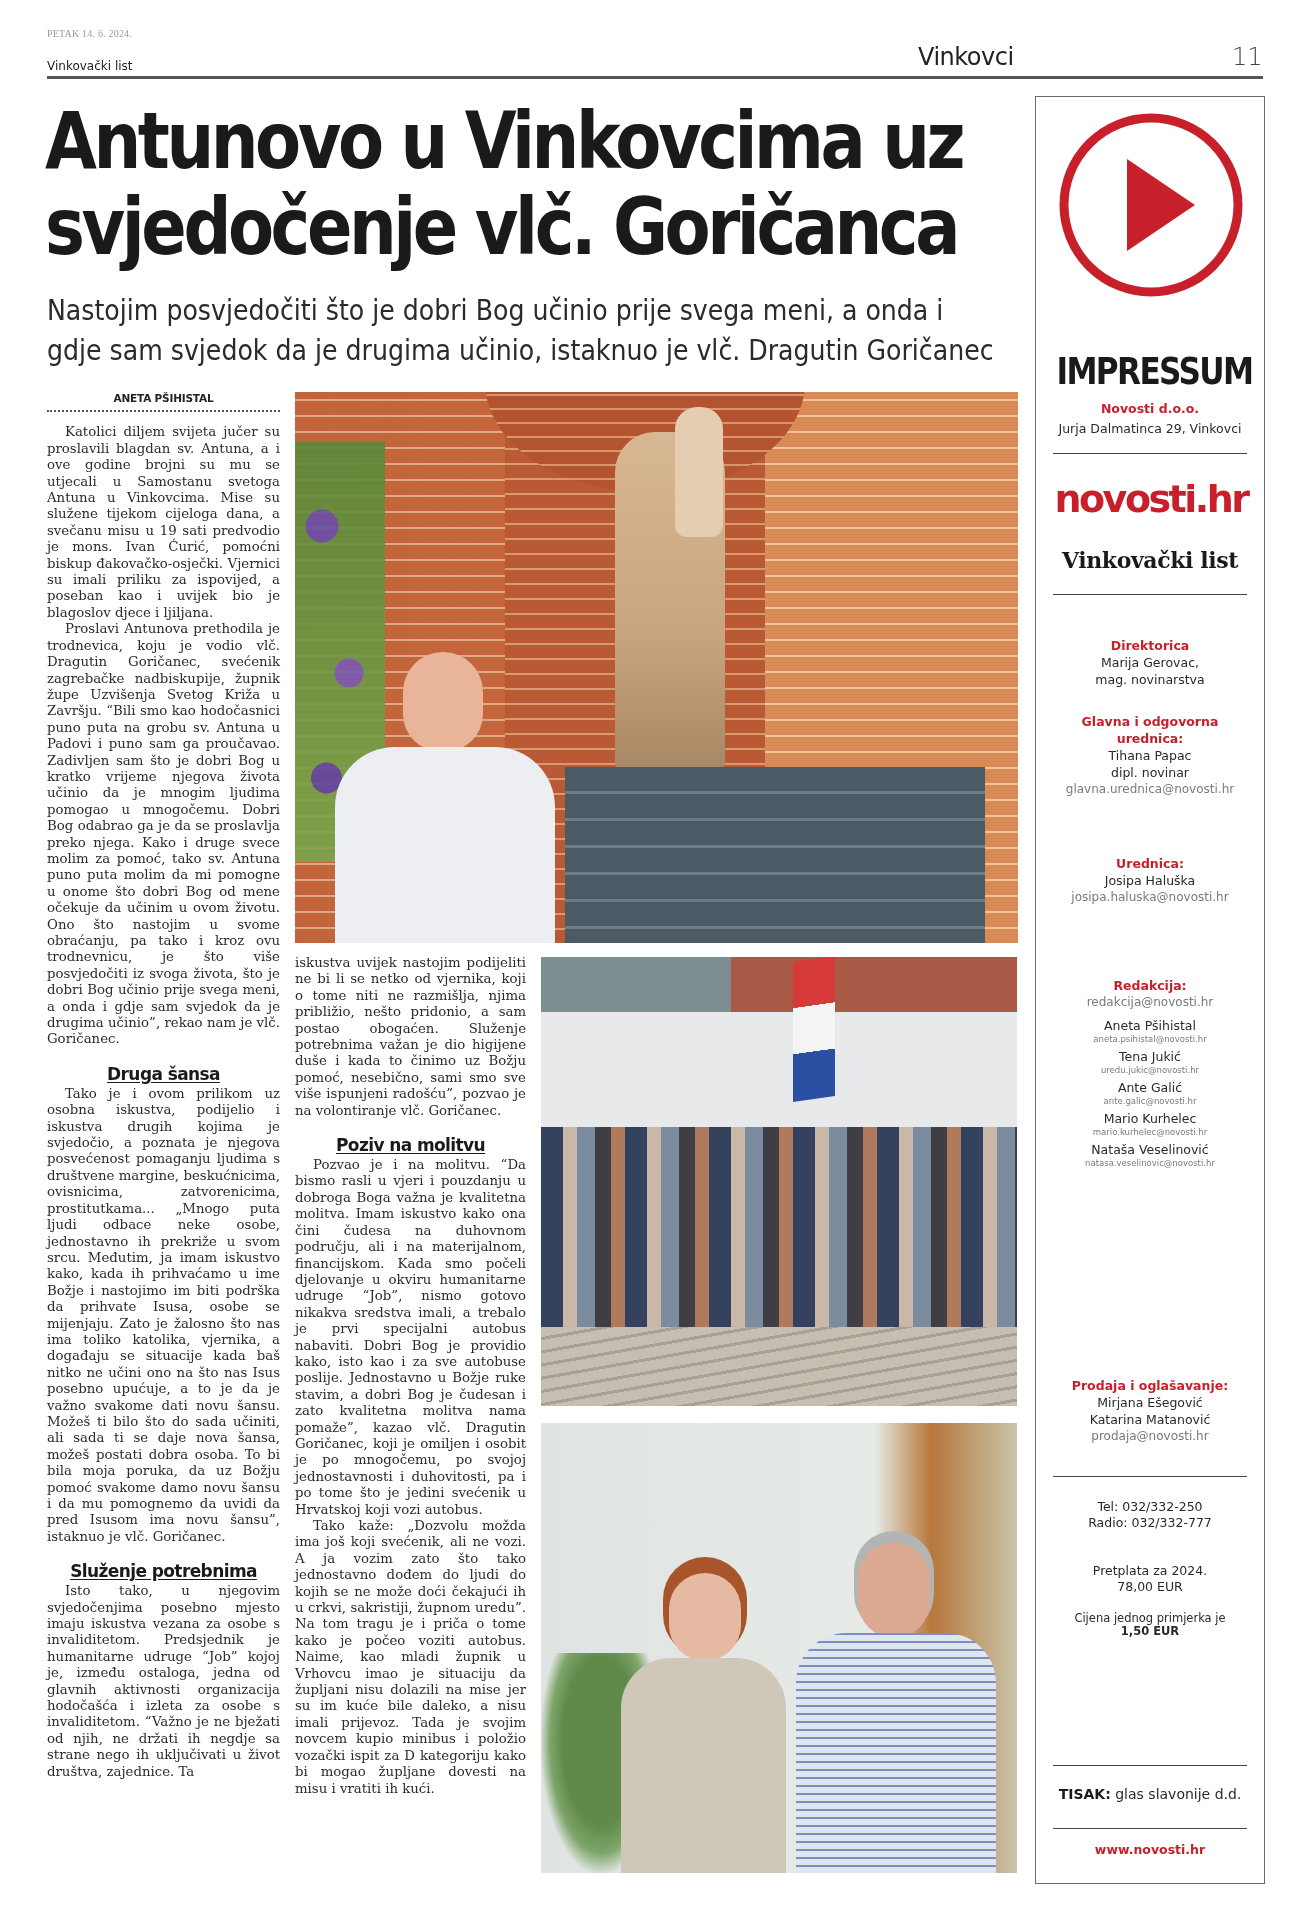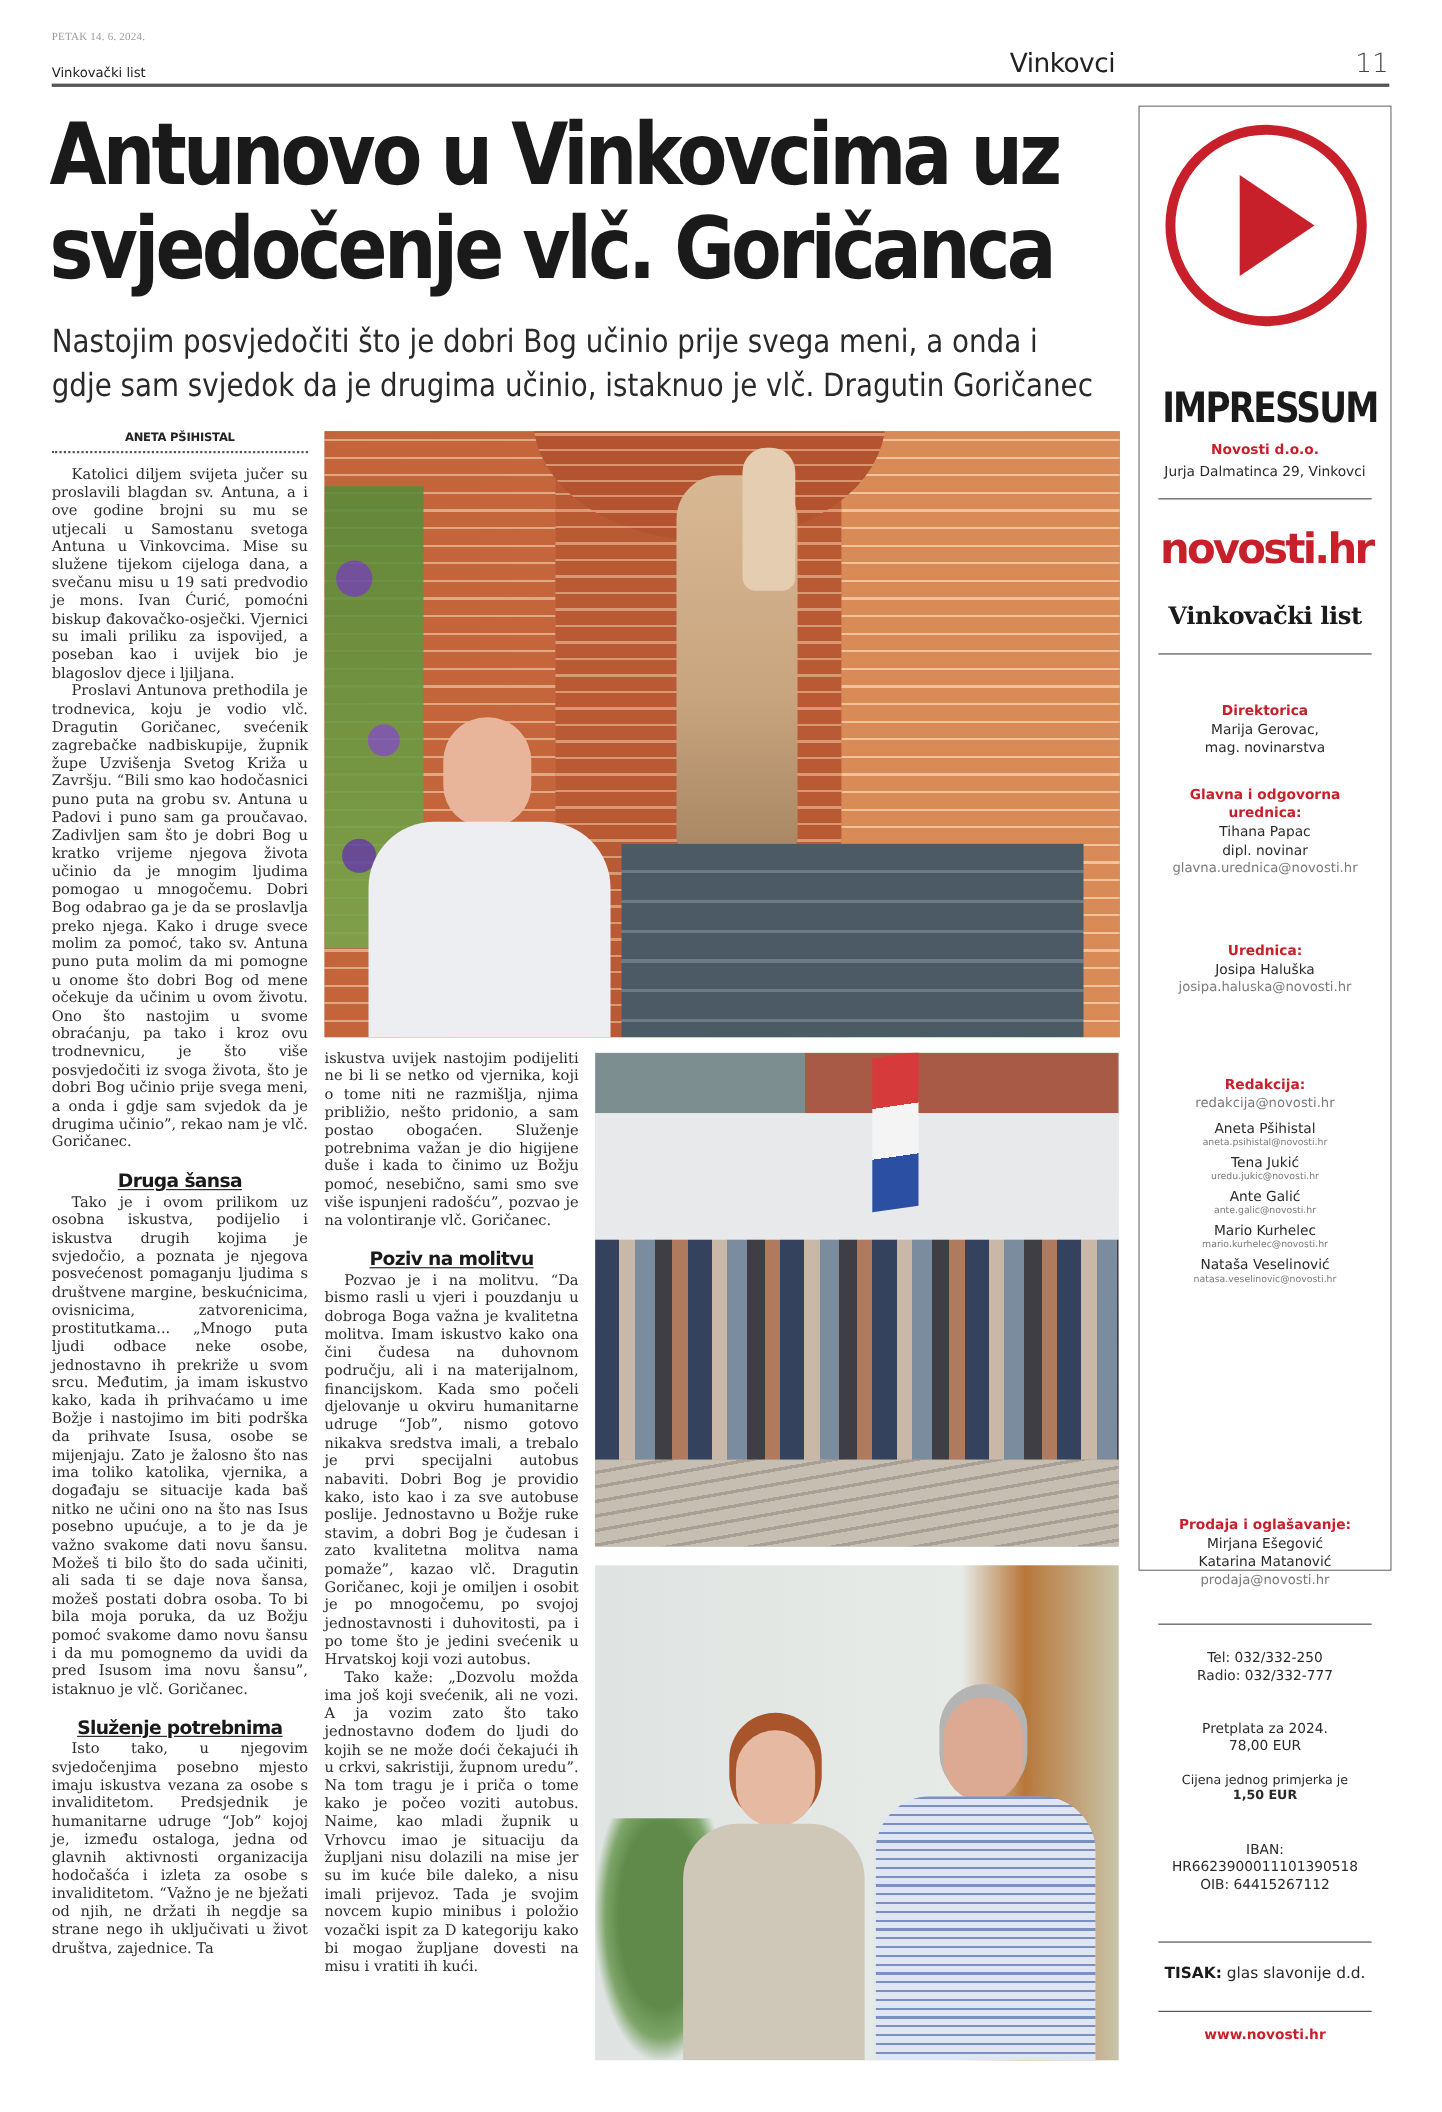--- a/index.html
+++ b/index.html
@@ -54,21 +54,21 @@
   
   .p3-woman { position: absolute; left: 80px; top: 150px; width: 165px; height: 300px; }
   .p3-man { position: absolute; left: 255px; top: 120px; width: 200px; height: 330px; }
   .p3-whead { position: absolute; left: 48px; top: 0; width: 72px; height: 88px; border-radius: 36px; background: #e5b9a2; box-shadow: 0 -10px 0 6px #a9552b; }
   .p3-wbody { position: absolute; left: 0; top: 85px; width: 165px; height: 215px; border-radius: 50px 50px 0 0; background: #cfc7b7; }
   .p3-mhead { position: absolute; left: 62px; top: 0; width: 72px; height: 95px; border-radius: 36px; background: #dcaa92; box-shadow: 0 -8px 0 4px #b4b4b4; }
   .p3-mbody { position: absolute; left: 0; top: 90px; width: 200px; height: 240px; border-radius: 50px 50px 0 0; background: repeating-linear-gradient(0deg, #dfe6f2 0 6px, #7a90c4 6px 8px), #dfe6f2; }
   .p3-plant { position: absolute; left: 0; top: 230px; width: 120px; height: 220px; background: radial-gradient(ellipse at 50% 40%, #5f8a4a 0 45%, #7ea56a 60%, transparent 72%); }
 
   
-  .impressum { position: absolute; left: 1035px; top: 96px; width: 230px; height: 1332px; border: 1.5px solid #6b6b6b; font-family: "DejaVu Sans", sans-serif; text-align: center; color: #2a2a2a; }
+  .impressum { position: absolute; left: 1035px; top: 96px; width: 230px; height: 1788px; border: 1.5px solid #6b6b6b; font-family: "DejaVu Sans", sans-serif; text-align: center; color: #2a2a2a; }
   .play-logo { position: absolute; left: 19px; top: 12px; width: 192px; height: 192px; }
   .imp-title { position: absolute; left: 0; top: 252px; width: 100%; font-family: "DejaVu Sans", sans-serif; font-weight: bold; font-size: 38px; letter-spacing: -2px; color: #1a1a1a; transform: scaleX(0.82); transform-origin: center top; }
   .imp-company { position: absolute; left: 0; top: 304px; width: 100%; font-size: 12.5px; font-weight: bold; color: #c8202b; }
   .imp-address { position: absolute; left: 0; top: 324px; width: 100%; font-size: 12.5px; color: #2a2a2a; }
   .imp-rule { position: absolute; left: 17px; width: 194px; height: 1px; background: #444; }
   .novosti-logo { position: absolute; left: 6px; top: 380px; width: 218px; height: 45px; font-family: "DejaVu Sans", sans-serif; font-weight: bold; font-size: 38px; letter-spacing: -2.5px; color: #c8202b; line-height: 45px; }
   .vl-logo { position: absolute; left: 0; top: 450px; width: 100%; font-family: "DejaVu Serif", serif; font-weight: bold; font-size: 22px; letter-spacing: -0.4px; color: #1a1a1a; }
   .imp-block { position: absolute; left: 0; width: 100%; font-size: 12.5px; line-height: 17px; }
   .imp-label { font-weight: bold; color: #c8202b; font-size: 12.5px; line-height: 17px; }
   .imp-name { color: #2a2a2a; }
@@ -215,25 +215,20 @@
   <div class="imp-block" style="top:1466px; line-height:16px">
     <div>Pretplata za 2024.</div>
     <div>78,00 EUR</div>
   </div>
 
   <div class="imp-block imp-small" style="top:1515px">
     <div>Cijena jednog primjerka je</div>
     <div style="font-weight:bold">1,50 EUR</div>
   </div>
 
-  <div class="imp-block" style="top:1576px; line-height:16px">
-    <div>IBAN:</div>
-    <div>HR6623900011101390518</div>
-    <div>OIB: 64415267112</div>
-  </div>
   <div class="imp-rule" style="top:1668px"></div>
 
   <div class="tisak">
     <b>TISAK:</b>
     <span>glas slavonije d.d.</span>
   </div>
   <div class="imp-rule" style="top:1731px"></div>
 
   <div class="www">www.novosti.hr</div>
 </aside>

